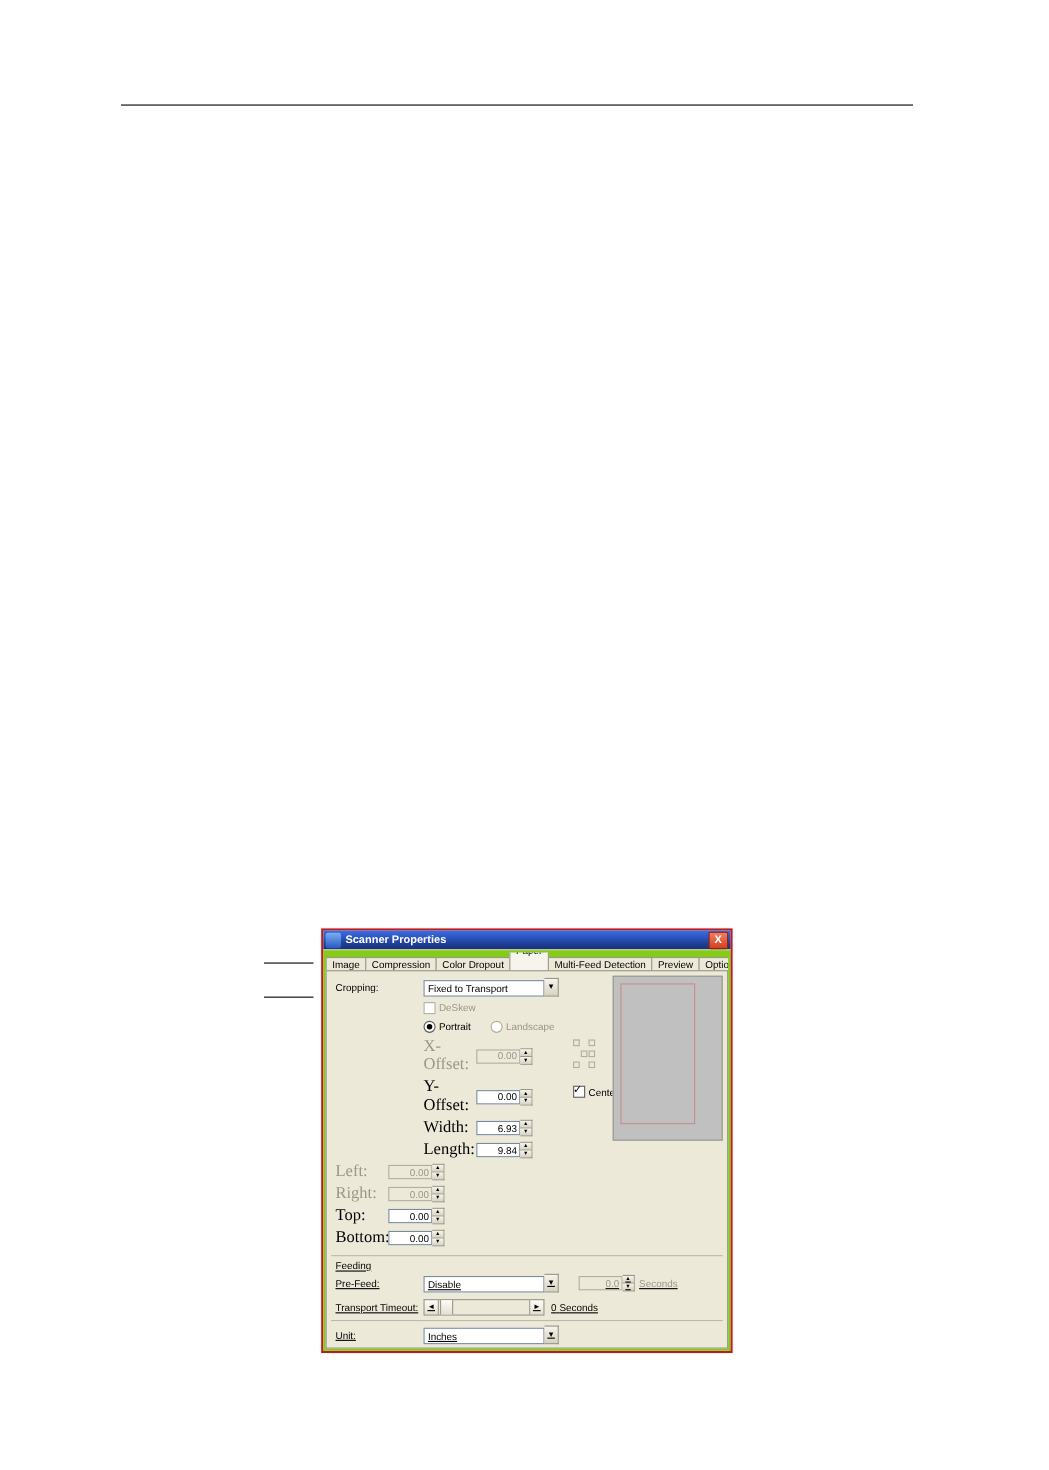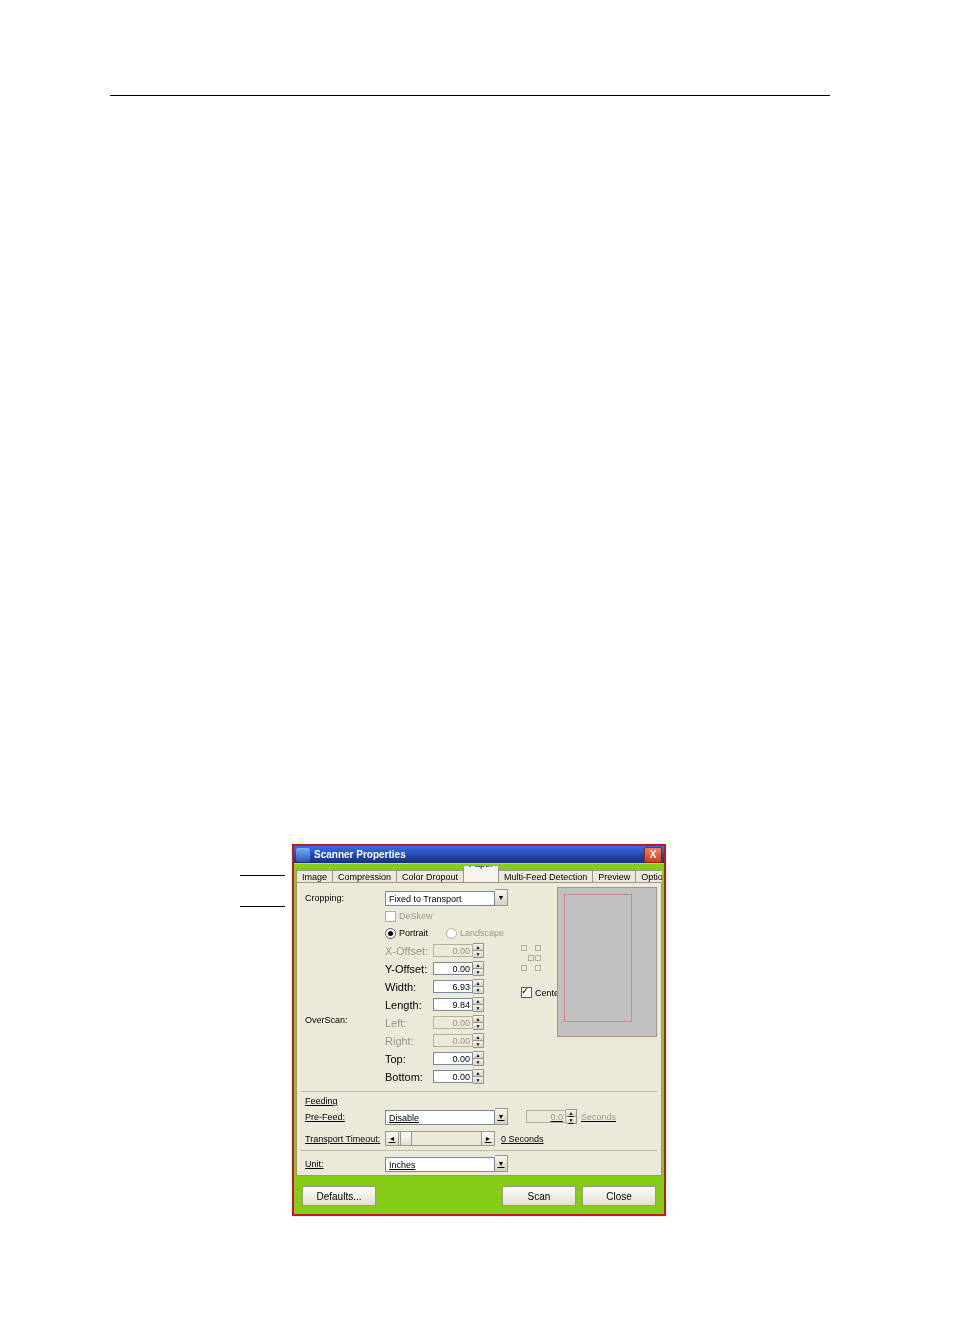--- a/index.html
+++ b/index.html
@@ -42,21 +42,21 @@
   .chk.dis { color:#9a968a; }
   .chk.dis .c { border-color:#b0aea0; }
 
   .spin { display:flex; align-items:center; }
   .spin input { width:34px; height:11px; border:1px solid #7a8a9e; background:#fff; font-size:9px; text-align:right; padding:0 2px; font-family:inherit; }
   .spin input:disabled { background:#ece9d8; color:#9a968a; border-color:#b0aea0; }
   .spin .ud { width:10px; height:13px; display:flex; flex-direction:column; border:1px solid #9a968a; border-left:none; }
   .spin .ud span { flex:1; background:linear-gradient(#f6f4ec,#d7d3c3); font-size:5px; display:flex; align-items:center; justify-content:center; }
   .spin .ud span:first-child { border-bottom:1px solid #9a968a; }
 
-  .fieldlab { width:48px; font-size:11px; }
+  .fieldlab { width:48px; font-size:15px;font-family:Liberation Serif, serif; }
   .fieldlab.dis { color:#9a968a; }
 
   .sizehandle { position:relative; width:22px; height:22px; }
   .sizehandle .sq { position:absolute; width:4px; height:4px; background:#ece9d8; border:1px solid #7a7a7a; }
   .sizehandle.dis .sq { border-color:#b0aea0; }
 
   .preview { position:absolute; top:4px; right:4px; width:98px; height:148px; background:#c0c0c0; border:1px solid #9a968a; overflow:hidden; }
   .preview .sheet { position:absolute; left:6px; top:6px; right:24px; bottom:14px; border:1px solid #c88b8b; }
 
   .group { border-top:1px solid #bdbaaa; margin:4px -4px 0 -4px; padding:4px 4px 0 4px;text-decoration:underline; }
@@ -185,21 +185,20 @@
           </div>
           <div style="height:20px"></div>
           <div class="chk">
                 <div class="c sel"></div>
                 <span>Center</span>
               </div>
         </div>
       </div>
 
       <div style="display:flex;">
-        <div class="lab">OverScan:</div>
         <div style="width:130px;">
           <div class="row">
                 <div class="fieldlab dis">Left:</div>
             <div class="spin">
                   <input disabled="" value="0.00" style="">
                   <div class="ud">
                     <span>▲</span>
                     <span>▼</span>
                   </div>
                 </div>
@@ -272,22 +271,16 @@
         <div class="row">
           <div class="lab">Unit:</div>
           <div class="select">
             <div class="box" style="width:102px">Inches</div>
             <div class="btn">▼</div>
           </div>
         </div>
       </div>
     </div>
 
-    <div class="footer">
-      <div class="winbtn">Defaults...</div>
-      <div style="flex:1"></div>
-      <div class="winbtn" style="margin-right:6px">Scan</div>
-      <div class="winbtn">Close</div>
-    </div>
   </div>
 </div>
 
 </div>
 
 </body></html>

